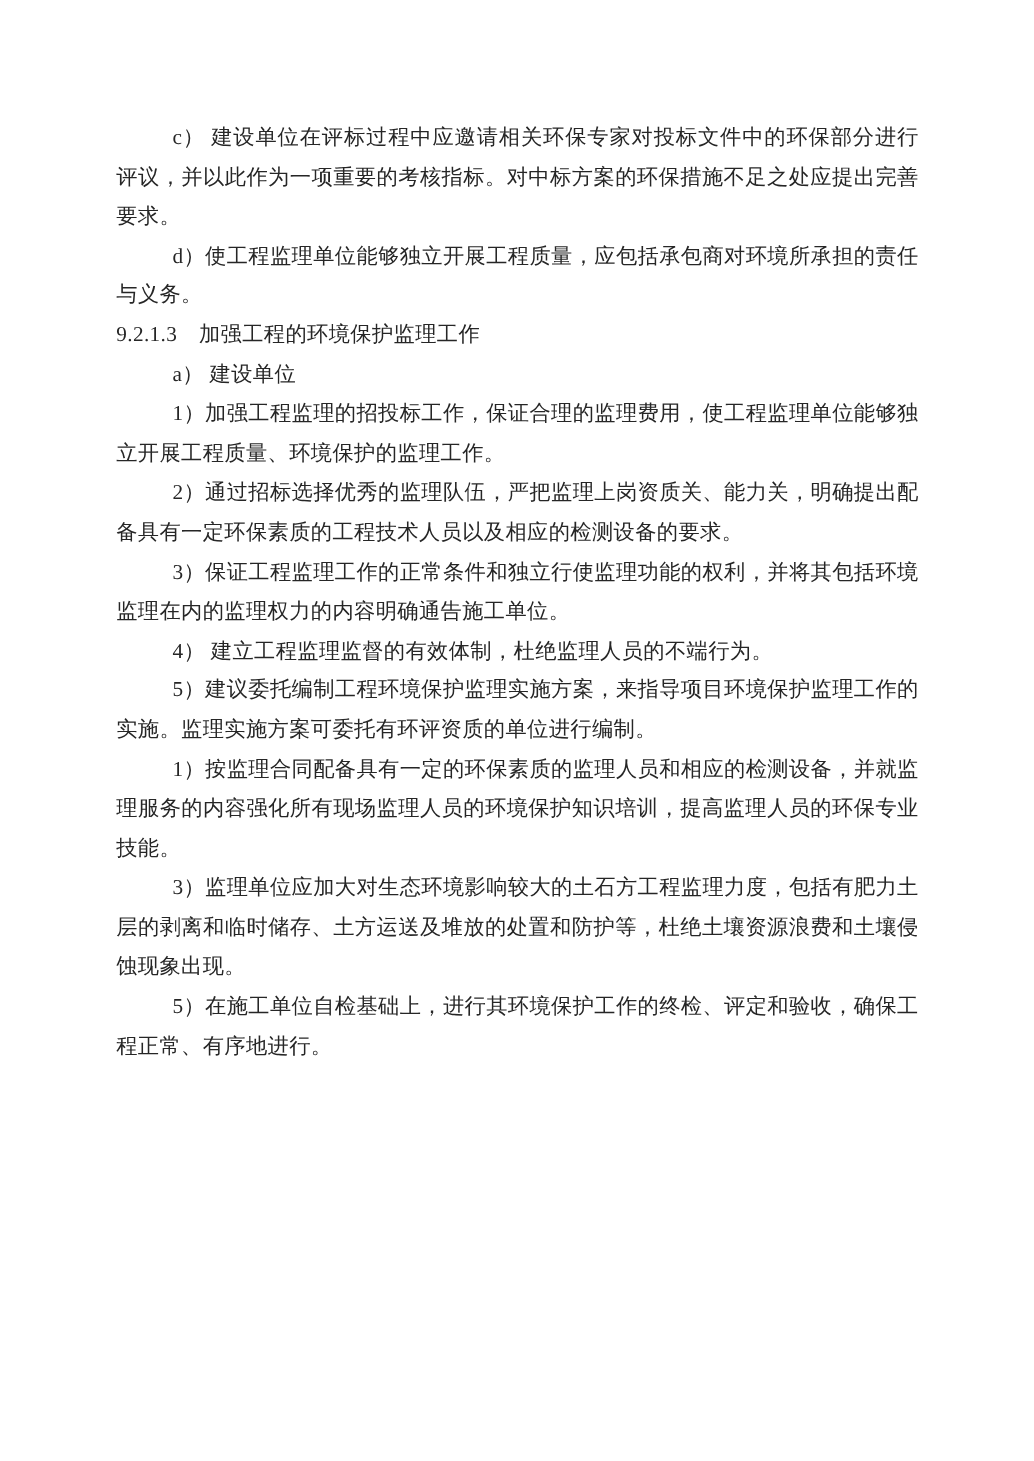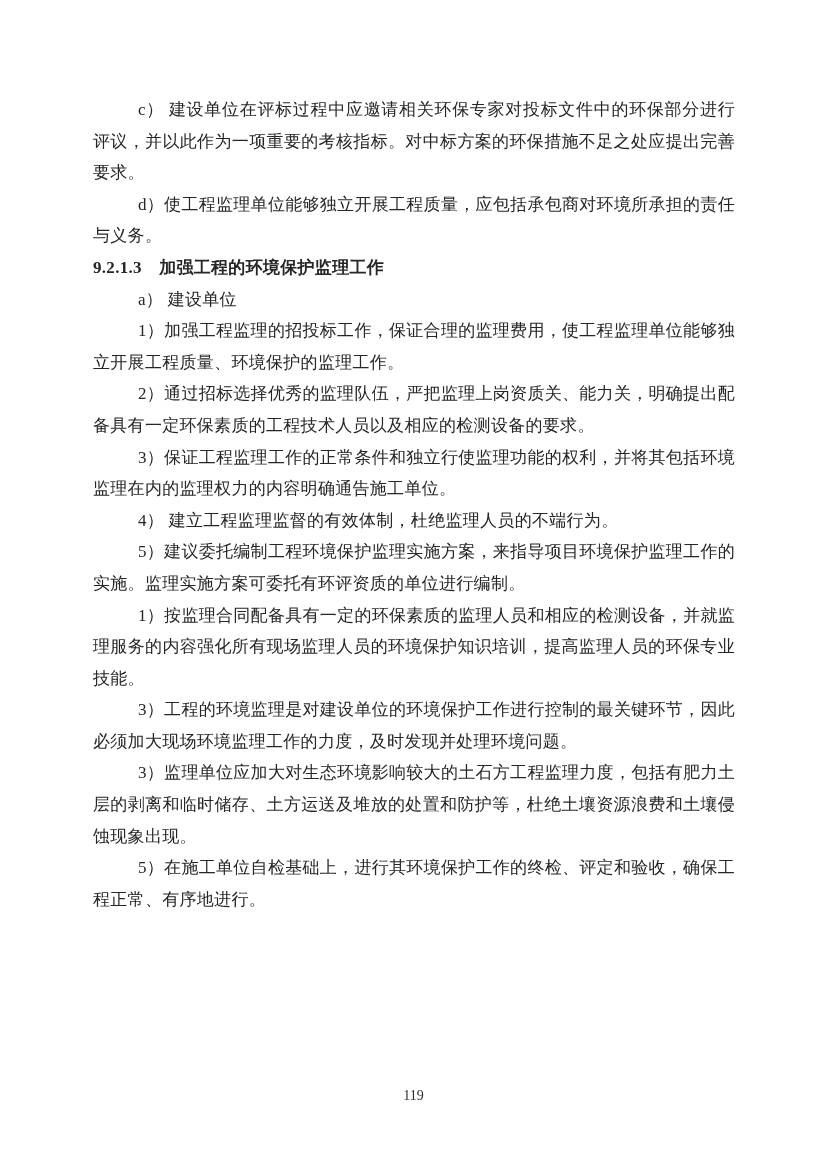--- a/index.html
+++ b/index.html
@@ -26,21 +26,20 @@
     margin: 0;
     font-size: 17px;
     line-height: 31.6px;
     text-align: justify;
     text-indent: 45px;
     letter-spacing: 0.3px;
     word-break: break-all;
   }
   .heading {
     text-indent: 0;
-    font-weight: bold;
   }
   .page-number {
     position: absolute;
     left: 0;
     top: 1088px;
     width: 100%;
     text-align: center;
     font-size: 14px;
     color: #2e2e2e;
   }
@@ -53,18 +52,16 @@
       <p class="para">c） 建设单位在评标过程中应邀请相关环保专家对投标文件中的环保部分进行评议，并以此作为一项重要的考核指标。对中标方案的环保措施不足之处应提出完善要求。</p>
       <p class="para">d）使工程监理单位能够独立开展工程质量，应包括承包商对环境所承担的责任与义务。</p>
       <p class="para heading">9.2.1.3　加强工程的环境保护监理工作</p>
       <p class="para">a） 建设单位</p>
       <p class="para">1）加强工程监理的招投标工作，保证合理的监理费用，使工程监理单位能够独立开展工程质量、环境保护的监理工作。</p>
       <p class="para">2）通过招标选择优秀的监理队伍，严把监理上岗资质关、能力关，明确提出配备具有一定环保素质的工程技术人员以及相应的检测设备的要求。</p>
       <p class="para">3）保证工程监理工作的正常条件和独立行使监理功能的权利，并将其包括环境监理在内的监理权力的内容明确通告施工单位。</p>
       <p class="para">4） 建立工程监理监督的有效体制，杜绝监理人员的不端行为。</p>
       <p class="para">5）建议委托编制工程环境保护监理实施方案，来指导项目环境保护监理工作的实施。监理实施方案可委托有环评资质的单位进行编制。</p>
       <p class="para">1）按监理合同配备具有一定的环保素质的监理人员和相应的检测设备，并就监理服务的内容强化所有现场监理人员的环境保护知识培训，提高监理人员的环保专业技能。</p>
-      <p class="para">3）工程的环境监理是对建设单位的环境保护工作进行控制的最关键环节，因此必须加大现场环境监理工作的力度，及时发现并处理环境问题。</p>
       <p class="para">3）监理单位应加大对生态环境影响较大的土石方工程监理力度，包括有肥力土层的剥离和临时储存、土方运送及堆放的处置和防护等，杜绝土壤资源浪费和土壤侵蚀现象出现。</p>
       <p class="para">5）在施工单位自检基础上，进行其环境保护工作的终检、评定和验收，确保工程正常、有序地进行。</p>
     </main>
-  <footer class="page-number">119</footer>
 </div>
 
 </body></html>

